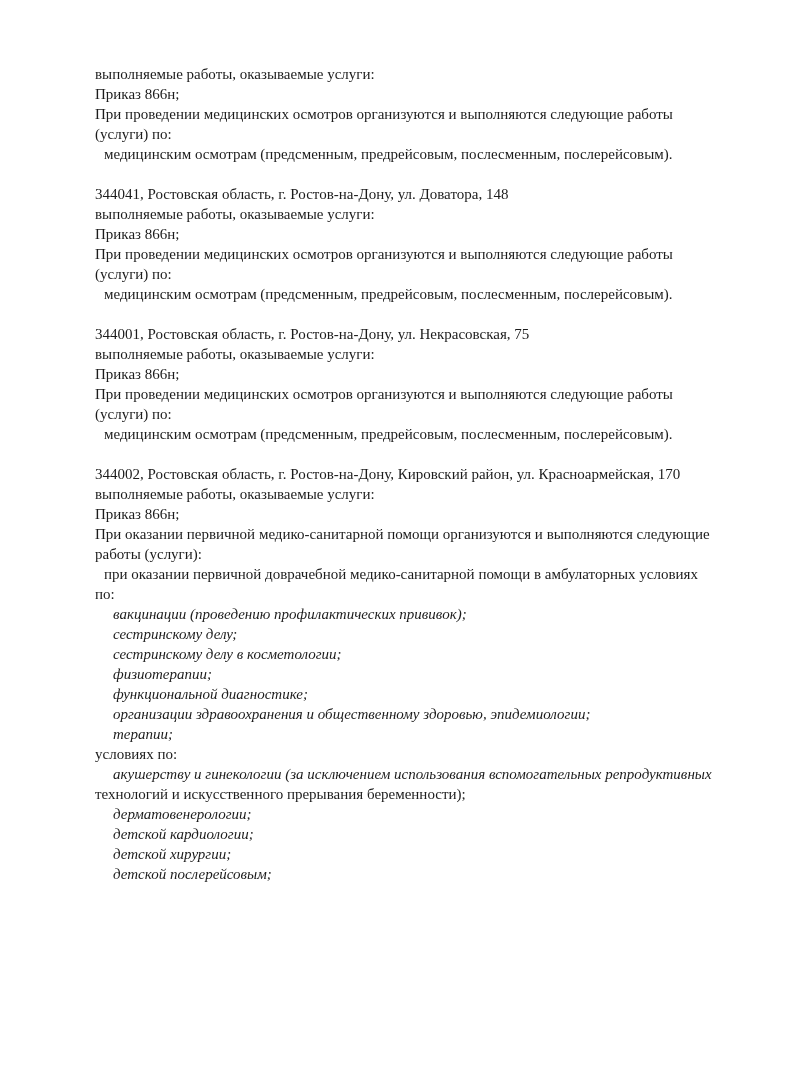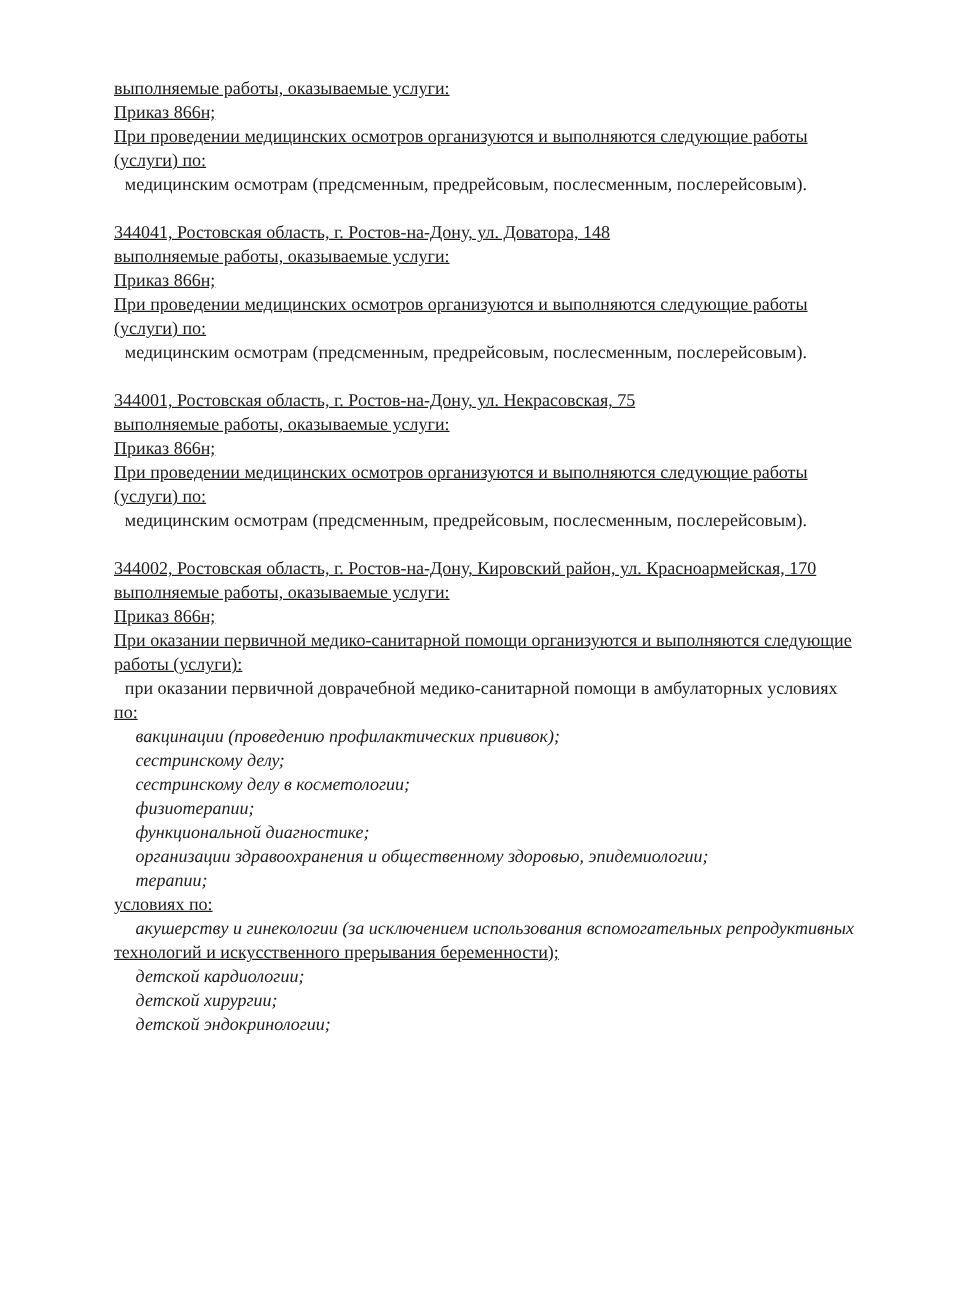--- a/index.html
+++ b/index.html
@@ -19,21 +19,21 @@
   }
   .doc {
     padding: 64px 20px 0 95px;
   }
   .block {
     margin: 0 0 20px 0;
   }
   .line {
     white-space: nowrap;
   }
-  .indent-0 { padding-left: 0; text-decoration: underline; }
+  .indent-0 { padding-left: 0; }
   .indent-1 { padding-left: 9px; font-family: Liberation Serif, serif; }
   .indent-2 { padding-left: 18px; font-style: italic; }
 </style>
 </head>
 <body style="background: rgb(255, 255, 255); color: rgb(28, 28, 28);">
 
 <main class="doc">
     <div class="block">
       <div class="line indent-0">выполняемые работы, оказываемые услуги:</div>
       <div class="line indent-0">Приказ 866н;</div>
@@ -68,17 +68,18 @@
       <div class="line indent-2">вакцинации (проведению профилактических прививок);</div>
       <div class="line indent-2">сестринскому делу;</div>
       <div class="line indent-2">сестринскому делу в косметологии;</div>
       <div class="line indent-2">физиотерапии;</div>
       <div class="line indent-2">функциональной диагностике;</div>
       <div class="line indent-2">организации здравоохранения и общественному здоровью, эпидемиологии;</div>
       <div class="line indent-2">терапии;</div>
       <div class="line indent-0">условиях по:</div>
       <div class="line indent-2">акушерству и гинекологии (за исключением использования вспомогательных репродуктивных</div>
       <div class="line indent-0">технологий и искусственного прерывания беременности);</div>
+      <div class="line indent-2">дерматовенерологии;</div>
       <div class="line indent-2">детской кардиологии;</div>
       <div class="line indent-2">детской хирургии;</div>
-      <div class="line indent-2">детской эндокринологии;</div>
+      <div class="line indent-2">детской послерейсовым;</div>
     </div>
   </main>
 
 </body></html>

